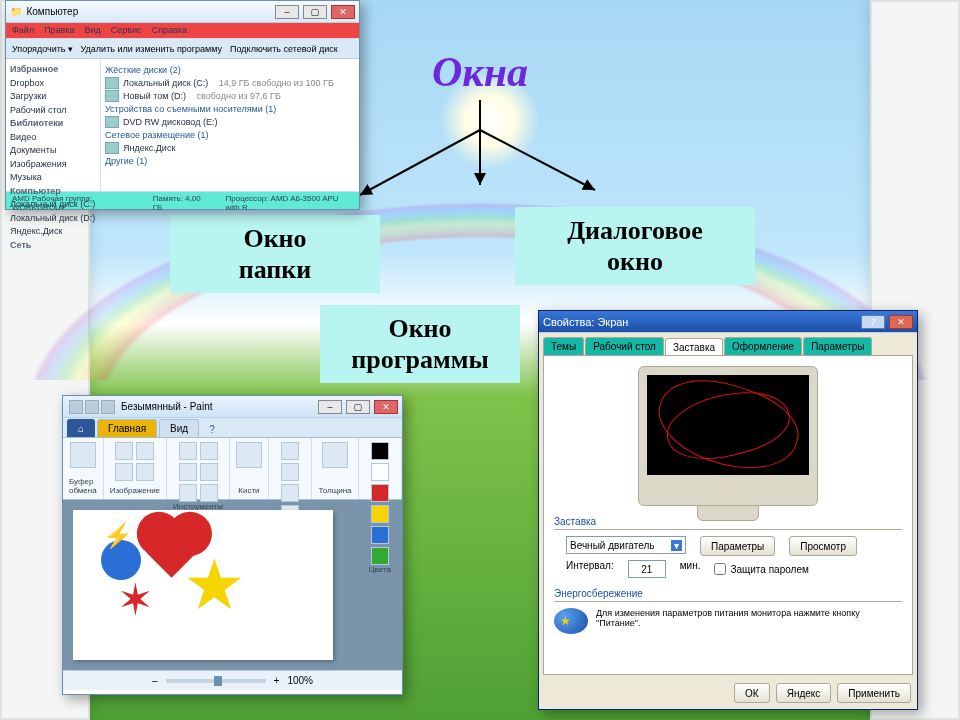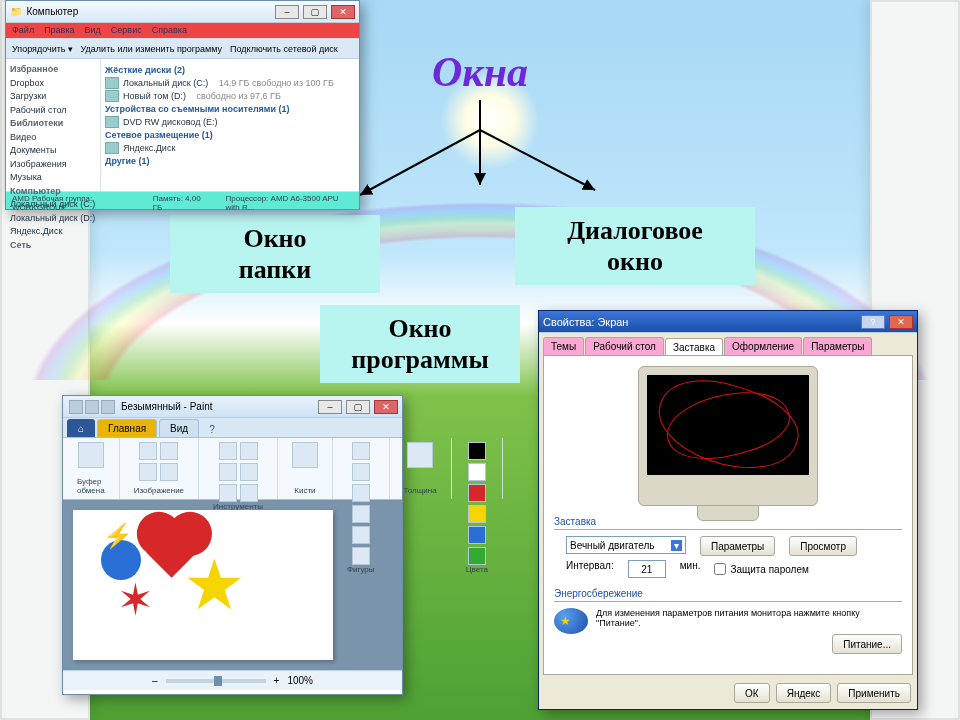--- a/index.html
+++ b/index.html
@@ -59,36 +59,36 @@
   }
   .titlebar .spacer{flex:1}
   .winbtn{width:24px;height:14px;border:1px solid #888;background:#e8e8e8;font-size:9px;text-align:center;line-height:12px}
   .winbtn.close{background:#d66;color:#fff;border-color:#a33}
   .menubar{height:16px;background:#ef4444;display:flex;gap:10px;padding:2px 6px;font-size:9px;color:#335; border-bottom:1px solid #cfdcea}
   .toolbar{height:20px;background:#dbe9f6;display:flex;align-items:center;gap:8px;padding:0 6px;font-size:9px;border-bottom:1px solid #b9cfe2}
   .explorer-body{display:flex;height:132px}
   .nav{width:95px;background:#fff;border-right:1px solid #dbe3eb;padding:4px;font-size:9px;line-height:1.5;color:#234}
   .nav .grp{color:#567;font-weight:bold}
   .content{flex:1;padding:4px;font-size:9px;color:#234}
-  .content .hdr{color:#235a9a;font-weight:bold;margin:2px 0}
+  .content .hdr{color:#235a9a;font-weight:normal;margin:2px 0}
   .content .row{display:flex;align-items:center;gap:4px;margin:1px 0}
   .ico{width:14px;height:12px;background:#9cc;border:1px solid #7aa;display:inline-block}
   .statusbar{height:18px;background:#5eead4;border-top:1px solid #cfdcea;font-size:8px;padding:2px 6px;display:flex;gap:20px;color:#345}
 
   
   .paint{ top:395px; left:62px; width:341px; height:300px; }
   .paint .titlebar{background:linear-gradient(#e8f2fc,#cfe3f6)}
   .qat{display:flex;gap:2px;padding:2px}
   .qat span{width:14px;height:14px;background:#bcd;border:1px solid #9ab}
   .ribbon-tabs{height:20px;background:#d9e8f5;display:flex;gap:2px;align-items:flex-end;padding:0 4px;border-bottom:1px solid #a8c0d6}
   .rtab{padding:3px 10px;font-size:10px;background:#cfe1f0;border:1px solid #a8c0d6;border-bottom:none;border-radius:3px 3px 0 0}
   .rtab.active{background:#eab308}
   .rtab.file{background:#2b579a;color:#fff;border-color:#2b579a}
   .ribbon{height:62px;background:#f4f9fe;border-bottom:1px solid #a8c0d6;display:flex}
-  .rgroup{border-right:1px solid #cfdcea;padding:4px 14px;display:flex;flex-direction:column;align-items:center;justify-content:space-between;font-size:8px;color:#345}
+  .rgroup{border-right:1px solid #cfdcea;padding:4px 6px;display:flex;flex-direction:column;align-items:center;justify-content:space-between;font-size:8px;color:#345}
   .rgroup .icons{display:flex;gap:3px;flex-wrap:wrap;justify-content:center}
   .ricon{width:18px;height:18px;background:#dce8f3;border:1px solid #b4c8da}
   .ricon.big{width:26px;height:26px}
   .canvas-area{flex:1;background:#7a94ab;padding:10px;height:170px}
   .canvas{background:#fff;width:260px;height:150px;position:relative;box-shadow:2px 2px 4px rgba(0,0,0,.25)}
   .paint .status{height:20px;background:#e9f1f9;border-top:1px solid #b9cfe2;display:flex;align-items:center;justify-content:center;gap:8px;font-size:10px}
   .zoom-track{width:100px;height:4px;background:#c4d3e0;position:relative}
   .zoom-thumb{position:absolute;left:48px;top:-3px;width:8px;height:10px;background:#6d90b0}
 
   
@@ -99,21 +99,21 @@
   .bolt{position:absolute;top:12px;left:30px;font-size:24px;color:#f5d400}
   .star1{position:absolute;top:40px;left:110px;font-size:70px;color:#f5d400;line-height:1}
   .star2{position:absolute;top:68px;left:44px;font-size:44px;color:#d62828;line-height:1}
 
   
   .dialog{ top:310px; left:538px; width:380px; height:400px; background:#ece9d8; border:1px solid #0a246a }
   .dialog .titlebar{background:linear-gradient(#3b77d8,#1b4fa8);color:#fff;font-size:11px}
   .dialog .winbtn{background:#c7d6ef;border-color:#5a7bbf}
   .dialog .winbtn.close{background:#e06850;border-color:#a33;color:#fff}
   .tabs{display:flex;background:#ece9d8;padding:4px 4px 0 4px;gap:1px;font-size:10px}
-  .dtab{padding:3px 7px;background:#f9a8d4;border:1px solid #aca899;border-bottom:none;border-radius:3px 3px 0 0}
+  .dtab{padding:3px 7px;background:#14b8a6;border:1px solid #aca899;border-bottom:none;border-radius:3px 3px 0 0}
   .dtab.active{background:#fff;position:relative;top:1px}
   .dpanel{margin:0 4px 4px 4px;background:#fff;border:1px solid #aca899;padding:10px;height:320px;position:relative}
   .monitor{width:180px;height:140px;margin:0 auto;background:#dcd8c8;border:1px solid #aca899;border-radius:6px;padding:8px;position:relative}
   .screen{width:100%;height:100px;background:#000;position:relative;overflow:hidden}
   .swirl{position:absolute;inset:10px;border:1px solid #d11;border-radius:50% 40% 55% 45%;transform:rotate(20deg)}
   .swirl:before{content:"";position:absolute;inset:8px;border:1px solid #d11;border-radius:45% 55% 40% 50%;transform:rotate(-35deg)}
   .monitor:after{content:"";position:absolute;bottom:-16px;left:50%;transform:translateX(-50%);width:60px;height:14px;background:#dcd8c8;border:1px solid #aca899;border-radius:0 0 6px 6px}
   .fieldset-label{color:#1b4fa8;font-size:10px;margin-top:10px}
   .hr{height:1px;background:#aca899;margin:2px 0 6px 0}
   .frow{display:flex;gap:14px;font-size:10px;margin:4px 12px}
@@ -361,23 +361,20 @@
         <span>Защита паролем</span>
       </label>
     </div>
 
     <div class="fieldset-label">Энергосбережение</div>
     <div class="hr"></div>
     <div class="energy-row">
       <div class="energy-ico"></div>
       <div style="flex:1">
         <div>Для изменения параметров питания монитора нажмите кнопку "Питание".</div>
-        <div style="text-align:right;margin-top:6px">
-          <button class="xp-btn">Питание...</button>
-        </div>
       </div>
     </div>
   </div>
   <div class="dlg-buttons">
     <button class="xp-btn">ОК</button>
     <button class="xp-btn">Яндекс</button>
     <button class="xp-btn">Применить</button>
   </div>
 </div>
 

